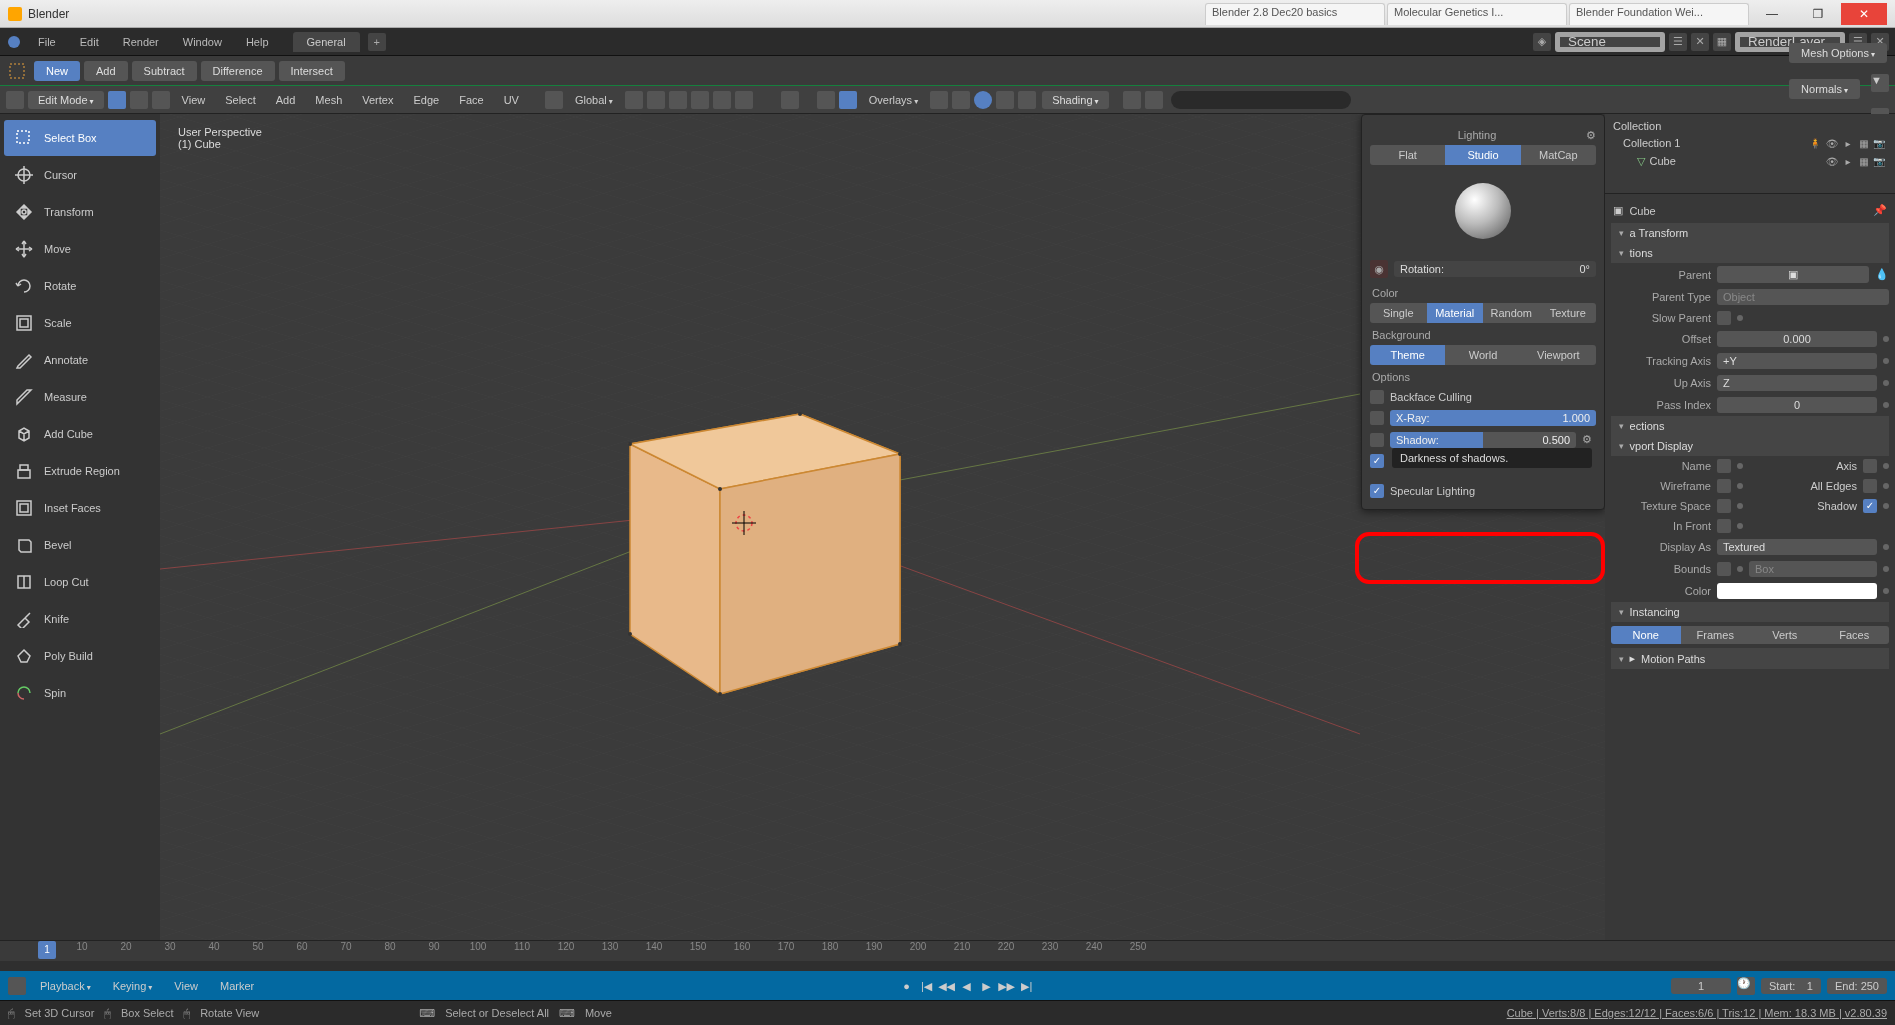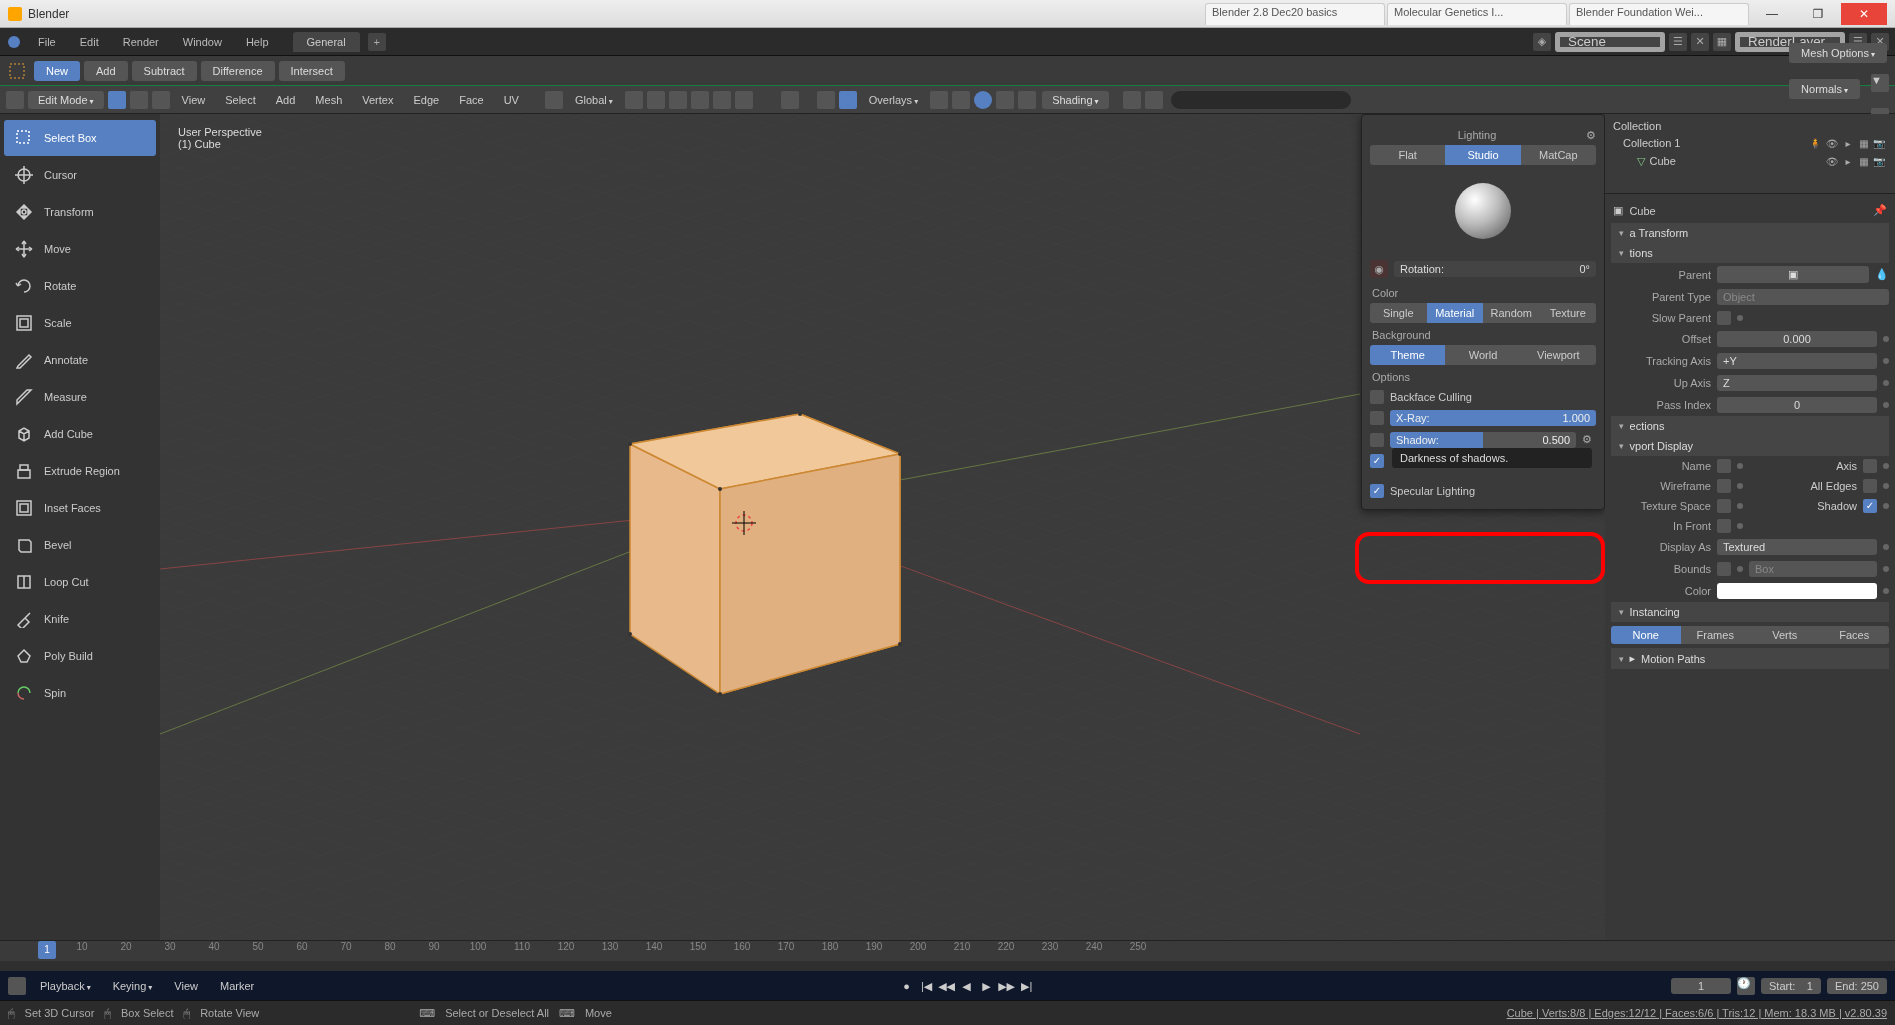--- a/index.html
+++ b/index.html
@@ -81,21 +81,21 @@
 .prop-dot { width:6px; height:6px; background:#666; border-radius:50%; }
 .segmented { display:flex; border-radius:3px; overflow:hidden; }
 .segmented div { flex:1; padding:3px 0; text-align:center; background:#555; color:#ccc; }
 .segmented div.active { background:#5680c2; color:#fff; }
 
 .timeline-area { height: 60px; background: #333; border-top: 1px solid #222; }
 .timeline-ruler { height: 20px; background: #3a3a3a; display: flex; align-items: center; position: relative; }
 .frame-marker { position: absolute; left: 38px; top: 0; width: 18px; height: 18px; background: #5680c2; color: #fff; text-align: center; border-radius: 2px; font-size: 10px; line-height: 18px; }
 .ruler-ticks { position: absolute; inset: 0; display: flex; padding-left: 60px; }
 .tick { width: 44px; color: #888; font-size: 10px; text-align: center; }
-.timeline-ctrl { height: 30px; display: flex; align-items: center; padding: 0 8px; gap: 6px; background: #0f172a; }
+.timeline-ctrl { height: 30px; display: flex; align-items: center; padding: 0 8px; gap: 6px; background: #0369a1; }
 .play-btns { display: flex; gap: 2px; margin: 0 auto; }
 .play-btn { width: 18px; height: 18px; color: #ccc; display:flex; align-items:center; justify-content:center; }
 .frame-input { background: #555; padding: 2px 8px; border-radius: 3px; min-width: 60px; text-align: center; }
 
 .statusbar { height: 25px; background: #2b2b2b; display: flex; align-items: center; padding: 0 8px; gap: 10px; color: #aaa; border-top: 1px solid #111; }
 .statusbar-right { margin-left: auto; text-decoration: underline; }
 
 .chevron { font-size: 8px; margin-left: 2px; }
 </style>
 </head>

